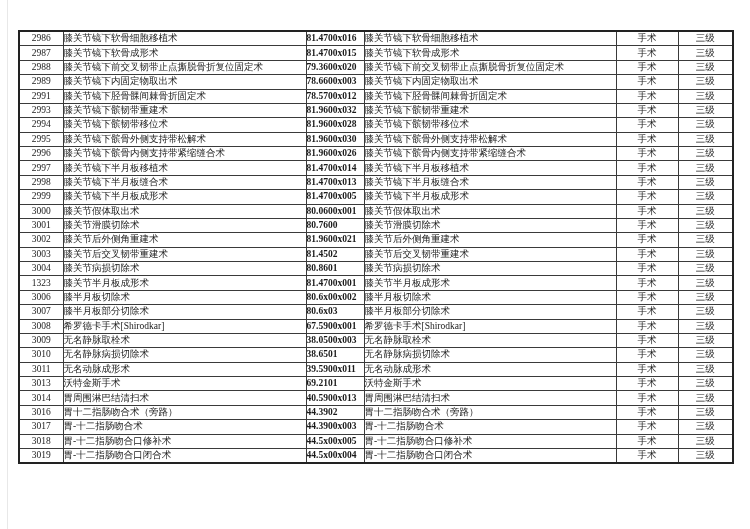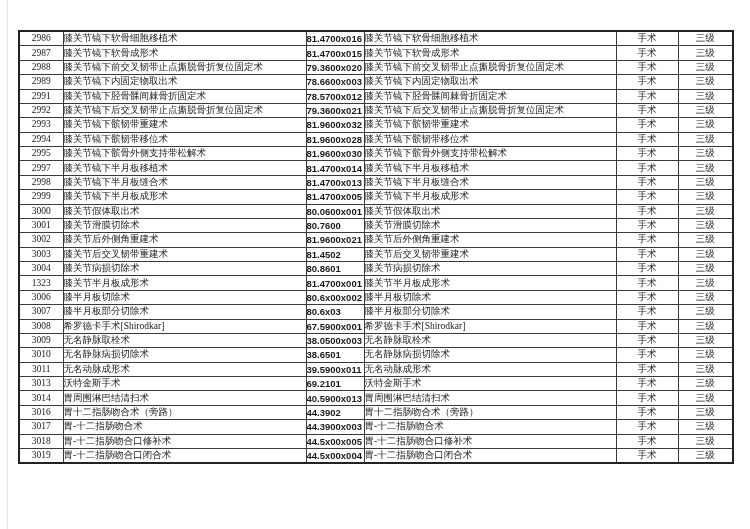--- a/index.html
+++ b/index.html
@@ -57,21 +57,21 @@
     text-align: left;
     padding-left: 4px;
     font-size: 9.5px;
     font-family: "Liberation Serif", "DejaVu Serif", serif;
   }
   td.c-code {
     text-align: left;
     padding-left: 3px;
     font-size: 9.5px;
     font-weight: 600;
-    font-family: Liberation Sans, sans-serif;
+    font-family: Liberation Serif, serif;
   }
   td.c-cat, td.c-level {
     text-align: center;
     font-size: 9.5px;
     font-family: "Liberation Serif", "DejaVu Serif", serif;
   }
 </style>
 </head>
 <body>
 
@@ -123,48 +123,48 @@
         </tr>
           <tr>
           <td class="c-no">2991</td>
           <td class="c-name">膝关节镜下胫骨髁间棘骨折固定术</td>
           <td class="c-code">78.5700x012</td>
           <td class="c-name">膝关节镜下胫骨髁间棘骨折固定术</td>
           <td class="c-cat">手术</td>
           <td class="c-level">三级</td>
         </tr>
           <tr>
-          <td class="c-no">2992</td>
-          <td class="c-name">膝关节镜下后交叉韧带止点撕脱骨折复位固定术</td>
-          <td class="c-code">79.3600x021</td>
-          <td class="c-name">膝关节镜下后交叉韧带止点撕脱骨折复位固定术</td>
-          <td class="c-cat">手术</td>
-          <td class="c-level">三级</td>
-        </tr>
-          <tr>
           <td class="c-no">2993</td>
           <td class="c-name">膝关节镜下髌韧带重建术</td>
           <td class="c-code">81.9600x032</td>
           <td class="c-name">膝关节镜下髌韧带重建术</td>
           <td class="c-cat">手术</td>
           <td class="c-level">三级</td>
         </tr>
           <tr>
           <td class="c-no">2994</td>
           <td class="c-name">膝关节镜下髌韧带移位术</td>
           <td class="c-code">81.9600x028</td>
           <td class="c-name">膝关节镜下髌韧带移位术</td>
           <td class="c-cat">手术</td>
           <td class="c-level">三级</td>
         </tr>
           <tr>
           <td class="c-no">2995</td>
           <td class="c-name">膝关节镜下髌骨外侧支持带松解术</td>
           <td class="c-code">81.9600x030</td>
           <td class="c-name">膝关节镜下髌骨外侧支持带松解术</td>
+          <td class="c-cat">手术</td>
+          <td class="c-level">三级</td>
+        </tr>
+          <tr>
+          <td class="c-no">2996</td>
+          <td class="c-name">膝关节镜下髌骨内侧支持带紧缩缝合术</td>
+          <td class="c-code">81.9600x026</td>
+          <td class="c-name">膝关节镜下髌骨内侧支持带紧缩缝合术</td>
           <td class="c-cat">手术</td>
           <td class="c-level">三级</td>
         </tr>
           <tr>
           <td class="c-no">2997</td>
           <td class="c-name">膝关节镜下半月板移植术</td>
           <td class="c-code">81.4700x014</td>
           <td class="c-name">膝关节镜下半月板移植术</td>
           <td class="c-cat">手术</td>
           <td class="c-level">三级</td>

